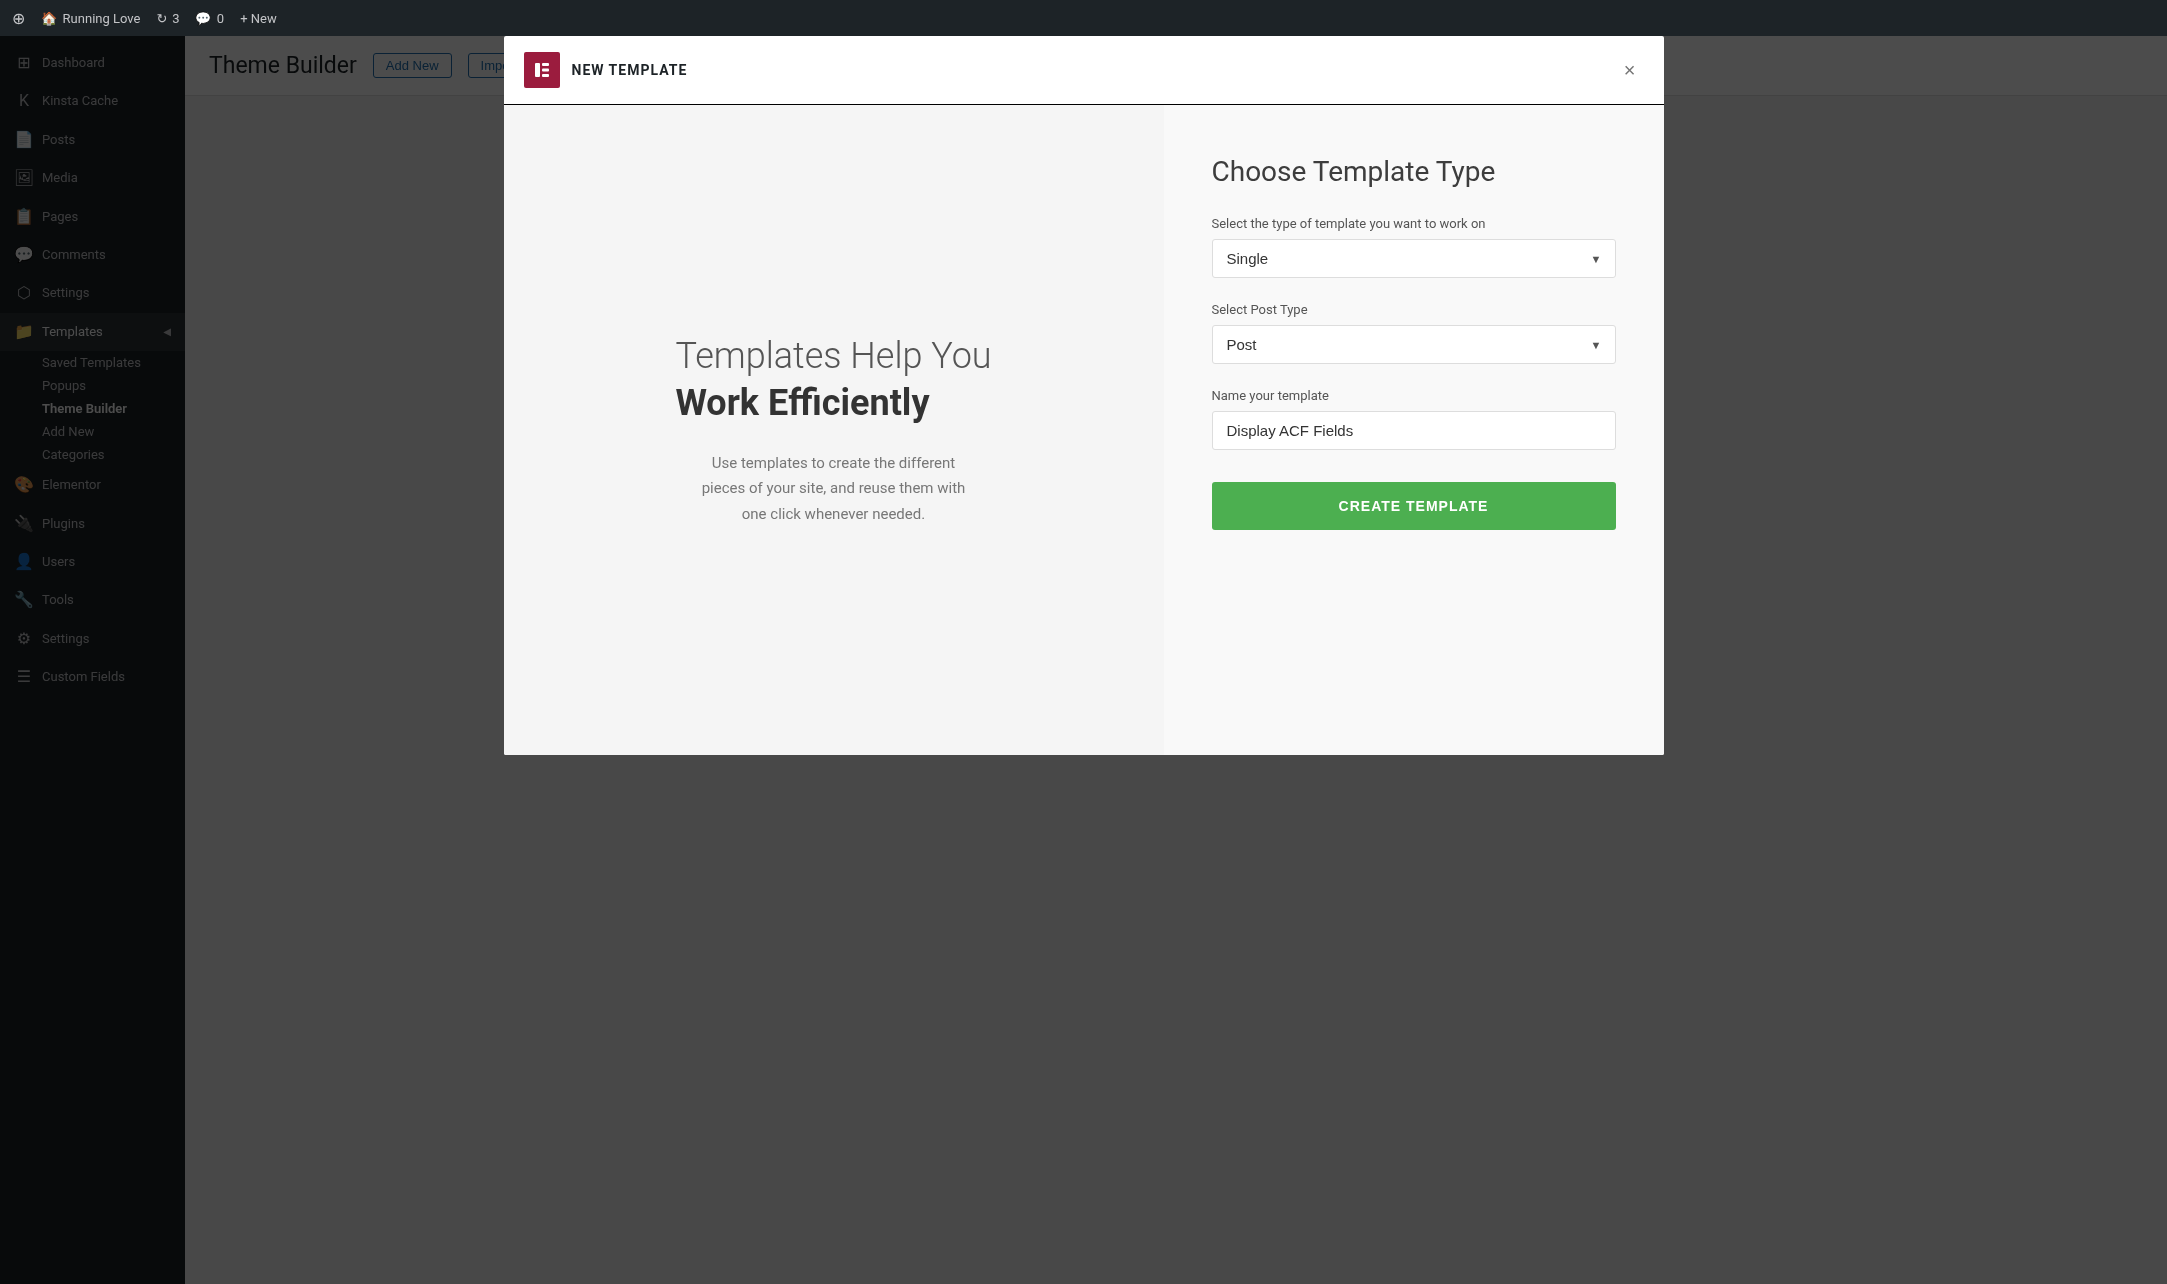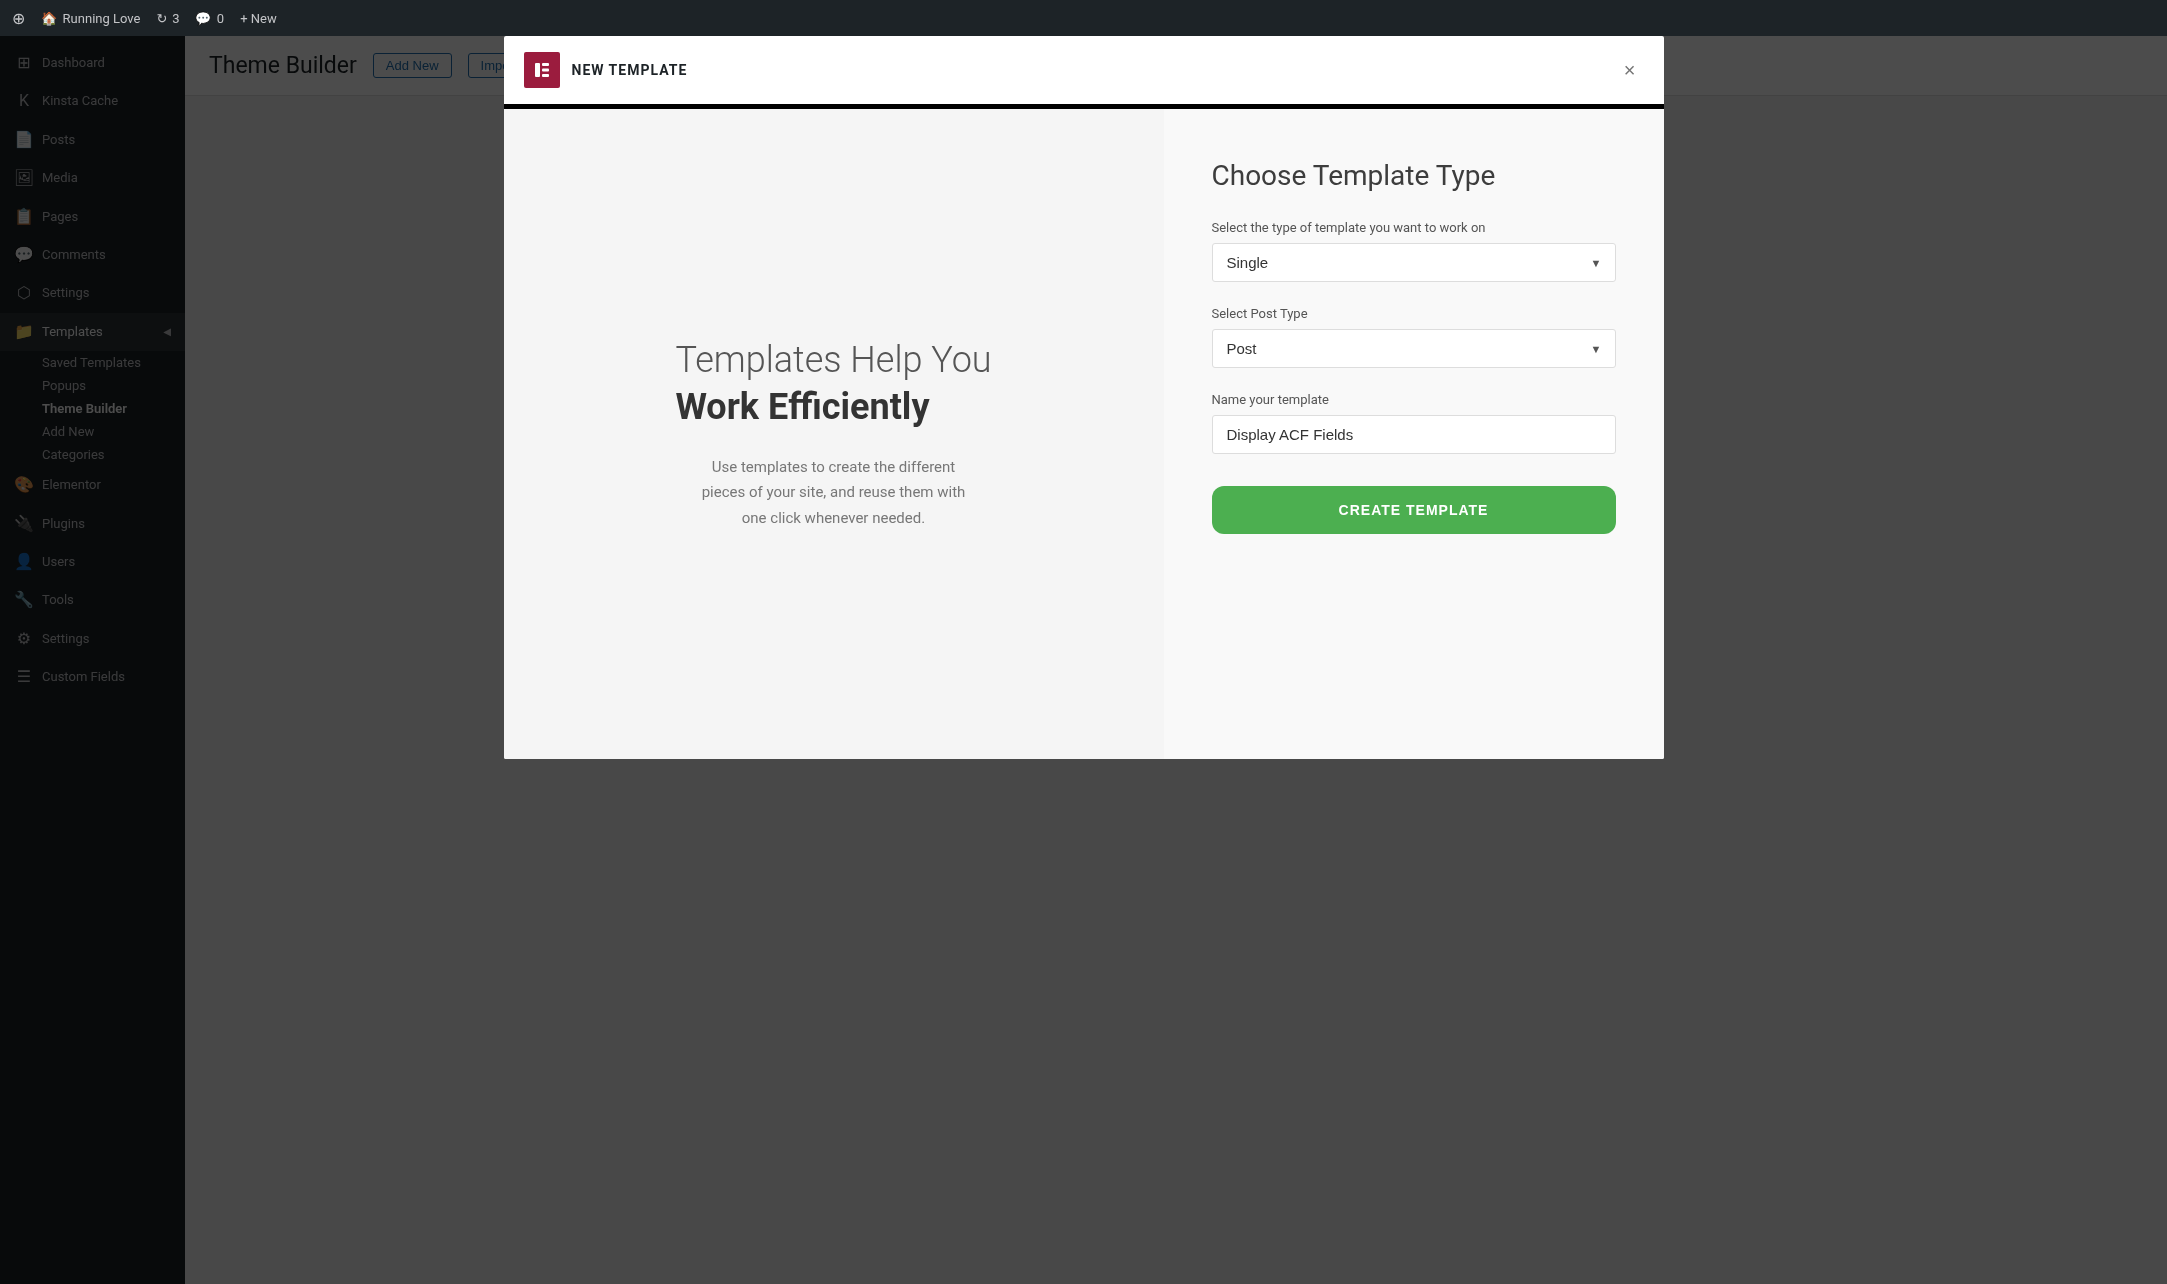--- a/index.html
+++ b/index.html
@@ -117,21 +117,21 @@
       margin-top: 0;
       position: relative;
       border-radius: 2px;
       overflow: hidden;
     }
     .modal-header {
       display: flex;
       align-items: center;
       gap: 12px;
       padding: 16px 20px;
-      border-bottom: 5px solid #000000;
+      border-bottom: 1px solid #000000;
     }
     .modal-icon {
       width: 36px;
       height: 36px;
       background: #9b1c3e;
       display: flex;
       align-items: center;
       justify-content: center;
       border-radius: 2px;
       flex-shrink: 0;
@@ -236,21 +236,21 @@
       color: #555;
       pointer-events: none;
     }
     .form-input::placeholder { color: #aaa; }
     .create-btn {
       width: 100%;
       padding: 16px;
       background: #4caf50;
       color: #fff;
       border: none;
-      border-radius: 12px;
+      border-radius: 3px;
       font-size: 14px;
       font-weight: 700;
       letter-spacing: 1px;
       text-transform: uppercase;
       cursor: pointer;
       margin-top: 8px;
     }
   </style>
 </head>
 <body>

